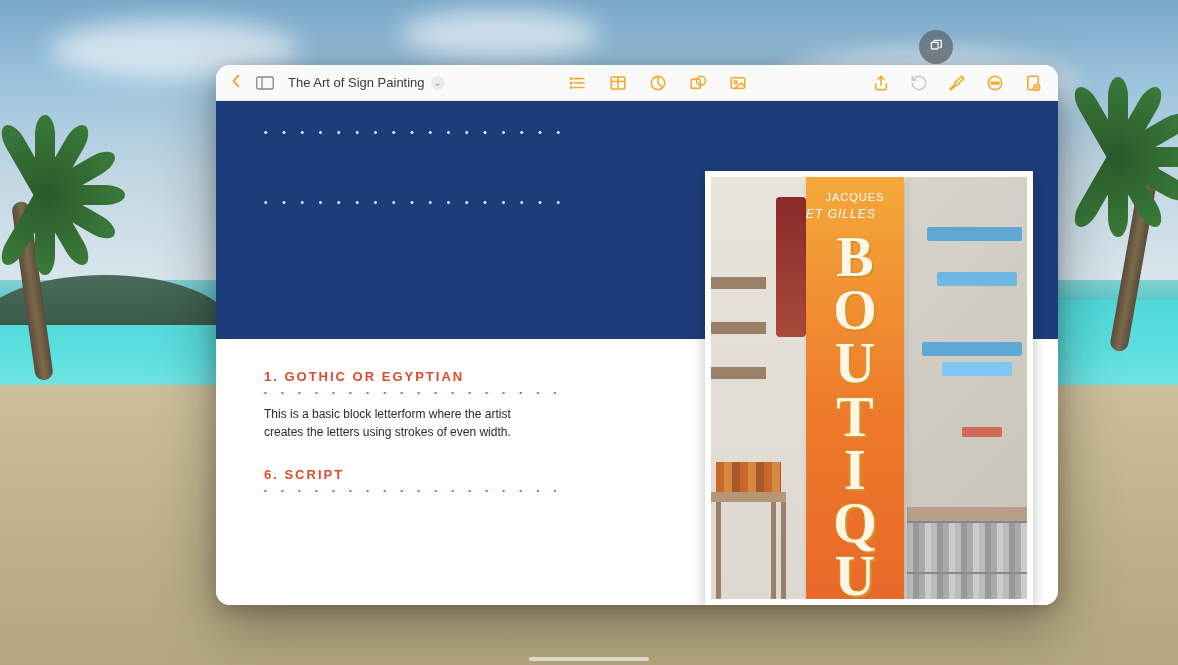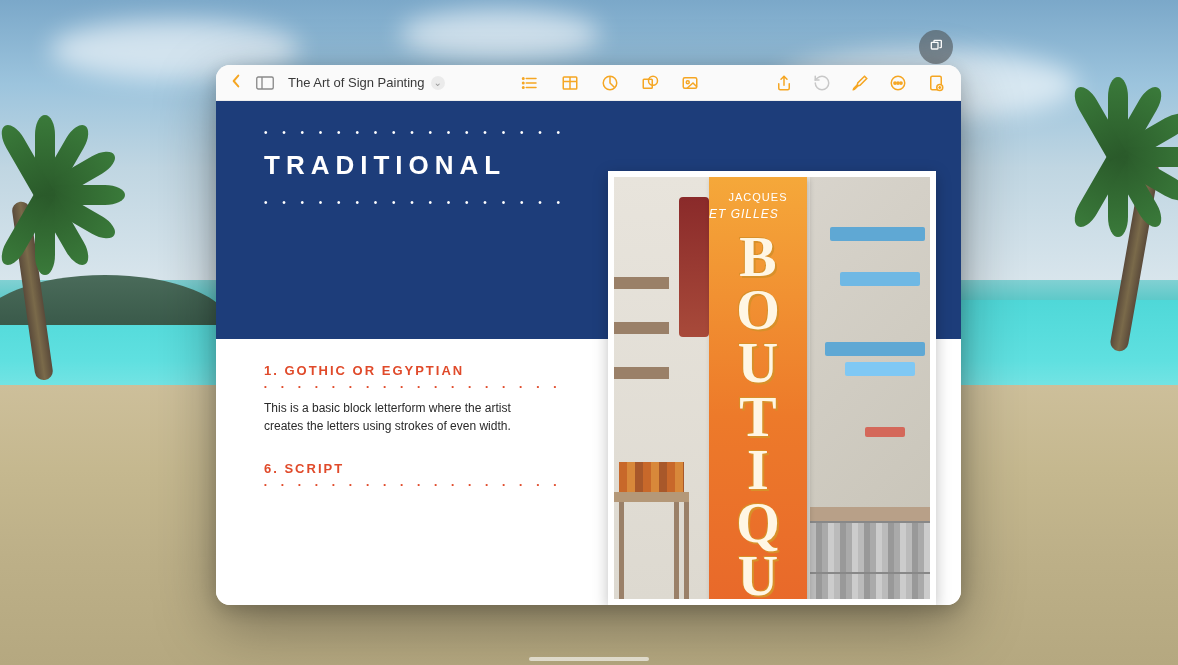--- a/index.html
+++ b/index.html
@@ -49,21 +49,21 @@
 
     .control-pill {
       position: absolute; top: 30px; right: 225px; width: 34px; height: 34px;
       background: rgba(60,60,60,0.5); border-radius: 17px;
       display: flex; align-items: center; justify-content: center; color: #fff;
       backdrop-filter: blur(10px);
     }
     .control-pill svg { width: 16px; height: 16px; }
 
     .window {
-      position: absolute; top: 65px; left: 216px; width: 745px; height: 540px;
+      position: absolute; top: 65px; left: 216px; width: 842px; height: 540px;
       background: #fff; border-radius: 14px; overflow: hidden;
       box-shadow: 0 20px 60px rgba(0,0,0,0.35), 0 5px 20px rgba(0,0,0,0.2);
     }
     .toolbar {
       height: 36px; background: rgba(250,250,250,0.95); border-bottom: 1px solid rgba(0,0,0,0.05);
       display: flex; align-items: center; padding: 0 10px; gap: 6px;
     }
     .tb-left { display: flex; align-items: center; gap: 10px; }
     .tb-back { color: #f5a623; font-size: 16px; padding: 0 4px; cursor: default; }
     .tb-sidebar-icon { color: #8a8a8a; display: flex; align-items: center; }
@@ -74,21 +74,21 @@
     .tb-icon { color: #f5a623; display: flex; align-items: center; cursor: default; }
     .tb-icon svg { width: 18px; height: 18px; }
     .tb-icon.dim { color: #c8c8c8; }
     .tb-right { display: flex; align-items: center; gap: 20px; margin-left: auto; margin-right: 6px; }
 
     .doc { height: calc(100% - 36px); overflow: hidden; position: relative; background: #fff; }
     .navy { position: absolute; top: 0; left: 0; right: 0; height: 238px; background: #1d3d7a; padding: 26px 48px; }
     .dots-row { color: #fff; font-size: 10px; letter-spacing: 6px; white-space: nowrap; overflow: hidden; width: 300px; }
     .hero-title { color: #fff; font-weight: 800; letter-spacing: 6px; font-size: 26px; line-height: 1.35; margin: 10px 0 14px; }
     .sub { color: #fff; font-size: 14px; line-height: 1.5; max-width: 260px; margin-bottom: 16px; }
-    .lower { position: absolute; top: 238px; left: 0; width: 390px; bottom: 0; padding: 24px 48px; }
+    .lower { position: absolute; top: 238px; left: 0; width: 390px; bottom: 0; padding: 30px 48px; }
     .item-head { color: #e04a2a; font-weight: 700; letter-spacing: 2px; font-size: 13px; margin-bottom: 4px; }
     .red-dots { color: #e04a2a; font-size: 8px; letter-spacing: 6px; white-space: nowrap; overflow: hidden; width: 295px; margin-bottom: 8px; }
     .body { color: #2a2a2a; font-size: 12px; line-height: 1.5; max-width: 280px; margin-bottom: 26px; }
     .photo { position: absolute; top: 70px; right: 25px; width: 328px; height: 434px;
       background: #fff; border: 6px solid #fff; box-shadow: 0 4px 14px rgba(0,0,0,0.25); overflow: hidden; }
     .photo-inner { position: absolute; inset: 0; background: linear-gradient(to bottom, #e8e4dc 0%, #ddd9d0 100%); padding-left: 48px; }
     .wall-right { position: absolute; top: 0; right: 0; width: 120px; height: 380px;
       background: linear-gradient(135deg, #d8d4cc, #c8c4b8); }
     .wall-art { position: absolute; top: 0; right: 0; width: 120px; height: 380px; }
     .streak { position: absolute; height: 14px; border-radius: 2px; }
@@ -257,21 +257,21 @@
             <path d="M17 16v4M15 18h4"></path>
         </svg>
       </div>
     </div>
   </div>
 
   <div class="doc">
     <div class="navy">
       <div class="dots-row">• • • • • • • • • • • • • • • • • • • • • • • • • • • • • •</div>
       <div class="hero-title">
-        <span>TRADITIONAL</span><br>
+        <br>
       </div>
       <div class="dots-row">• • • • • • • • • • • • • • • • • • • • • • • • • • • • • •</div>
     </div>
 
     <div class="lower">
       <div class="item-head">1.  GOTHIC OR EGYPTIAN</div>
       <div class="red-dots">• • • • • • • • • • • • • • • • • • • • • • • • • • • • • •</div>
       <div class="body">This is a basic block letterform where the artist creates the letters using strokes of even width.</div>
 
       <div class="item-head">6.  SCRIPT</div>

